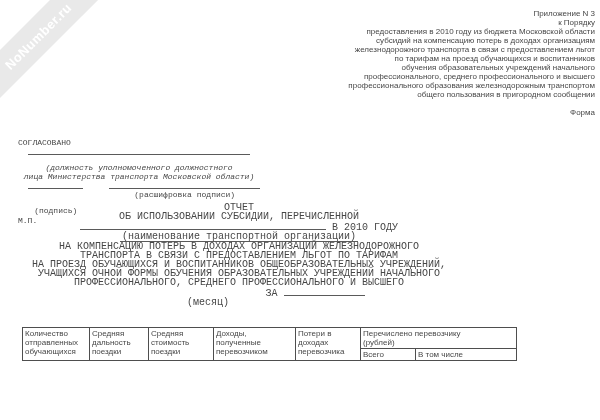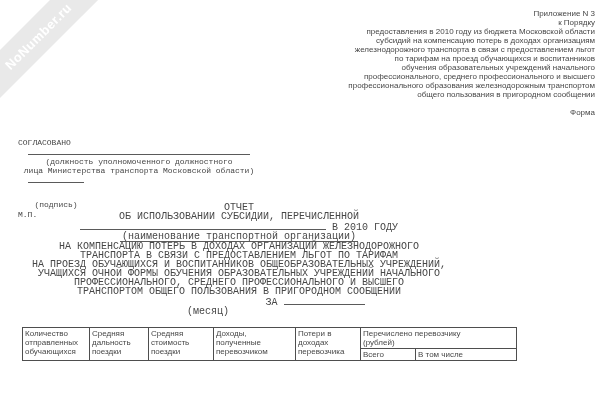--- a/index.html
+++ b/index.html
@@ -19,21 +19,21 @@
   .hdr{position:absolute;top:9px;right:5px;width:282px;font-size:8px;line-height:9px;
        color:#474747;}
   .hdr .r{text-align:right;}
   .hdr .c{text-align:right;}
   .form-label{margin-top:9px;text-align:right;}
 
   
   .approval{position:absolute;left:18px;top:138px;width:242px;font-size:8px;
             line-height:9px;color:#474747;}
   .rule-main{margin-left:10px;width:222px;height:7px;border-bottom:1px solid #5a5a5a;}
-  .appr-cap{text-align:center;margin-top:2px;}
+  .appr-cap{text-align:center;margin-top:8px;font-style:italic;}
   .sig-row{display:flex;margin-top:7px;}
   .sig-col1{width:56px;margin-left:10px;border-top:1px solid #5a5a5a;text-align:center;padding-top:17px;}
   .sig-col2{width:152px;margin-left:26px;border-top:1px solid #5a5a5a;text-align:center;padding-top:1px;}
   .seal{margin-top:1px;}
 
   
   .report{position:absolute;left:0;top:203px;width:478px;text-align:center;
           font-size:10px;line-height:9px;color:#474747;}
   .blank-org{display:inline-block;width:246px;height:8px;border-bottom:1px solid #5a5a5a;
              vertical-align:baseline;}
@@ -74,35 +74,35 @@
 
 <div class="approval mono">
   <div>СОГЛАСОВАНО</div>
   <div class="rule-main"></div>
   <div class="appr-cap">
     <div>(должность уполномоченного должностного</div>
     <div>лица Министерства транспорта Московской области)</div>
   </div>
   <div class="sig-row">
     <div class="sig-col1">(подпись)</div>
+    <div class="sig-col2">(расшифровка подписи)</div>
   </div>
   <div class="seal">М.П.</div>
 </div>
 
 <div class="report mono">
   <div>ОТЧЕТ</div>
   <div>ОБ ИСПОЛЬЗОВАНИИ СУБСИДИИ, ПЕРЕЧИСЛЕННОЙ</div>
   <div><span class="blank-org"></span> <span>В 2010 ГОДУ</span></div>
   <div><span class="org-cap">(наименование транспортной организации)</span></div>
   <div>НА КОМПЕНСАЦИЮ ПОТЕРЬ В ДОХОДАХ ОРГАНИЗАЦИЙ ЖЕЛЕЗНОДОРОЖНОГО</div>
   <div>ТРАНСПОРТА В СВЯЗИ С ПРЕДОСТАВЛЕНИЕМ ЛЬГОТ ПО ТАРИФАМ</div>
   <div>НА ПРОЕЗД ОБУЧАЮЩИХСЯ И ВОСПИТАННИКОВ ОБЩЕОБРАЗОВАТЕЛЬНЫХ УЧРЕЖДЕНИЙ,</div>
   <div>УЧАЩИХСЯ ОЧНОЙ ФОРМЫ ОБУЧЕНИЯ ОБРАЗОВАТЕЛЬНЫХ УЧРЕЖДЕНИЙ НАЧАЛЬНОГО</div>
   <div>ПРОФЕССИОНАЛЬНОГО, СРЕДНЕГО ПРОФЕССИОНАЛЬНОГО И ВЫСШЕГО</div>
-  <div>ТРАНСПОРТОМ ОБЩЕГО ПОЛЬЗОВАНИЯ В ПРИГОРОДНОМ СООБЩЕНИИ</div>
   <div class="period-row"><span>ЗА</span> <span class="blank-month"></span></div>
   <span class="month-cap">(месяц)</span>
 </div>
 
 <table class="tbl">
   <colgroup>
     <col style="width:67px">
       <col style="width:59px">
       <col style="width:65px">
     <col style="width:82px">

